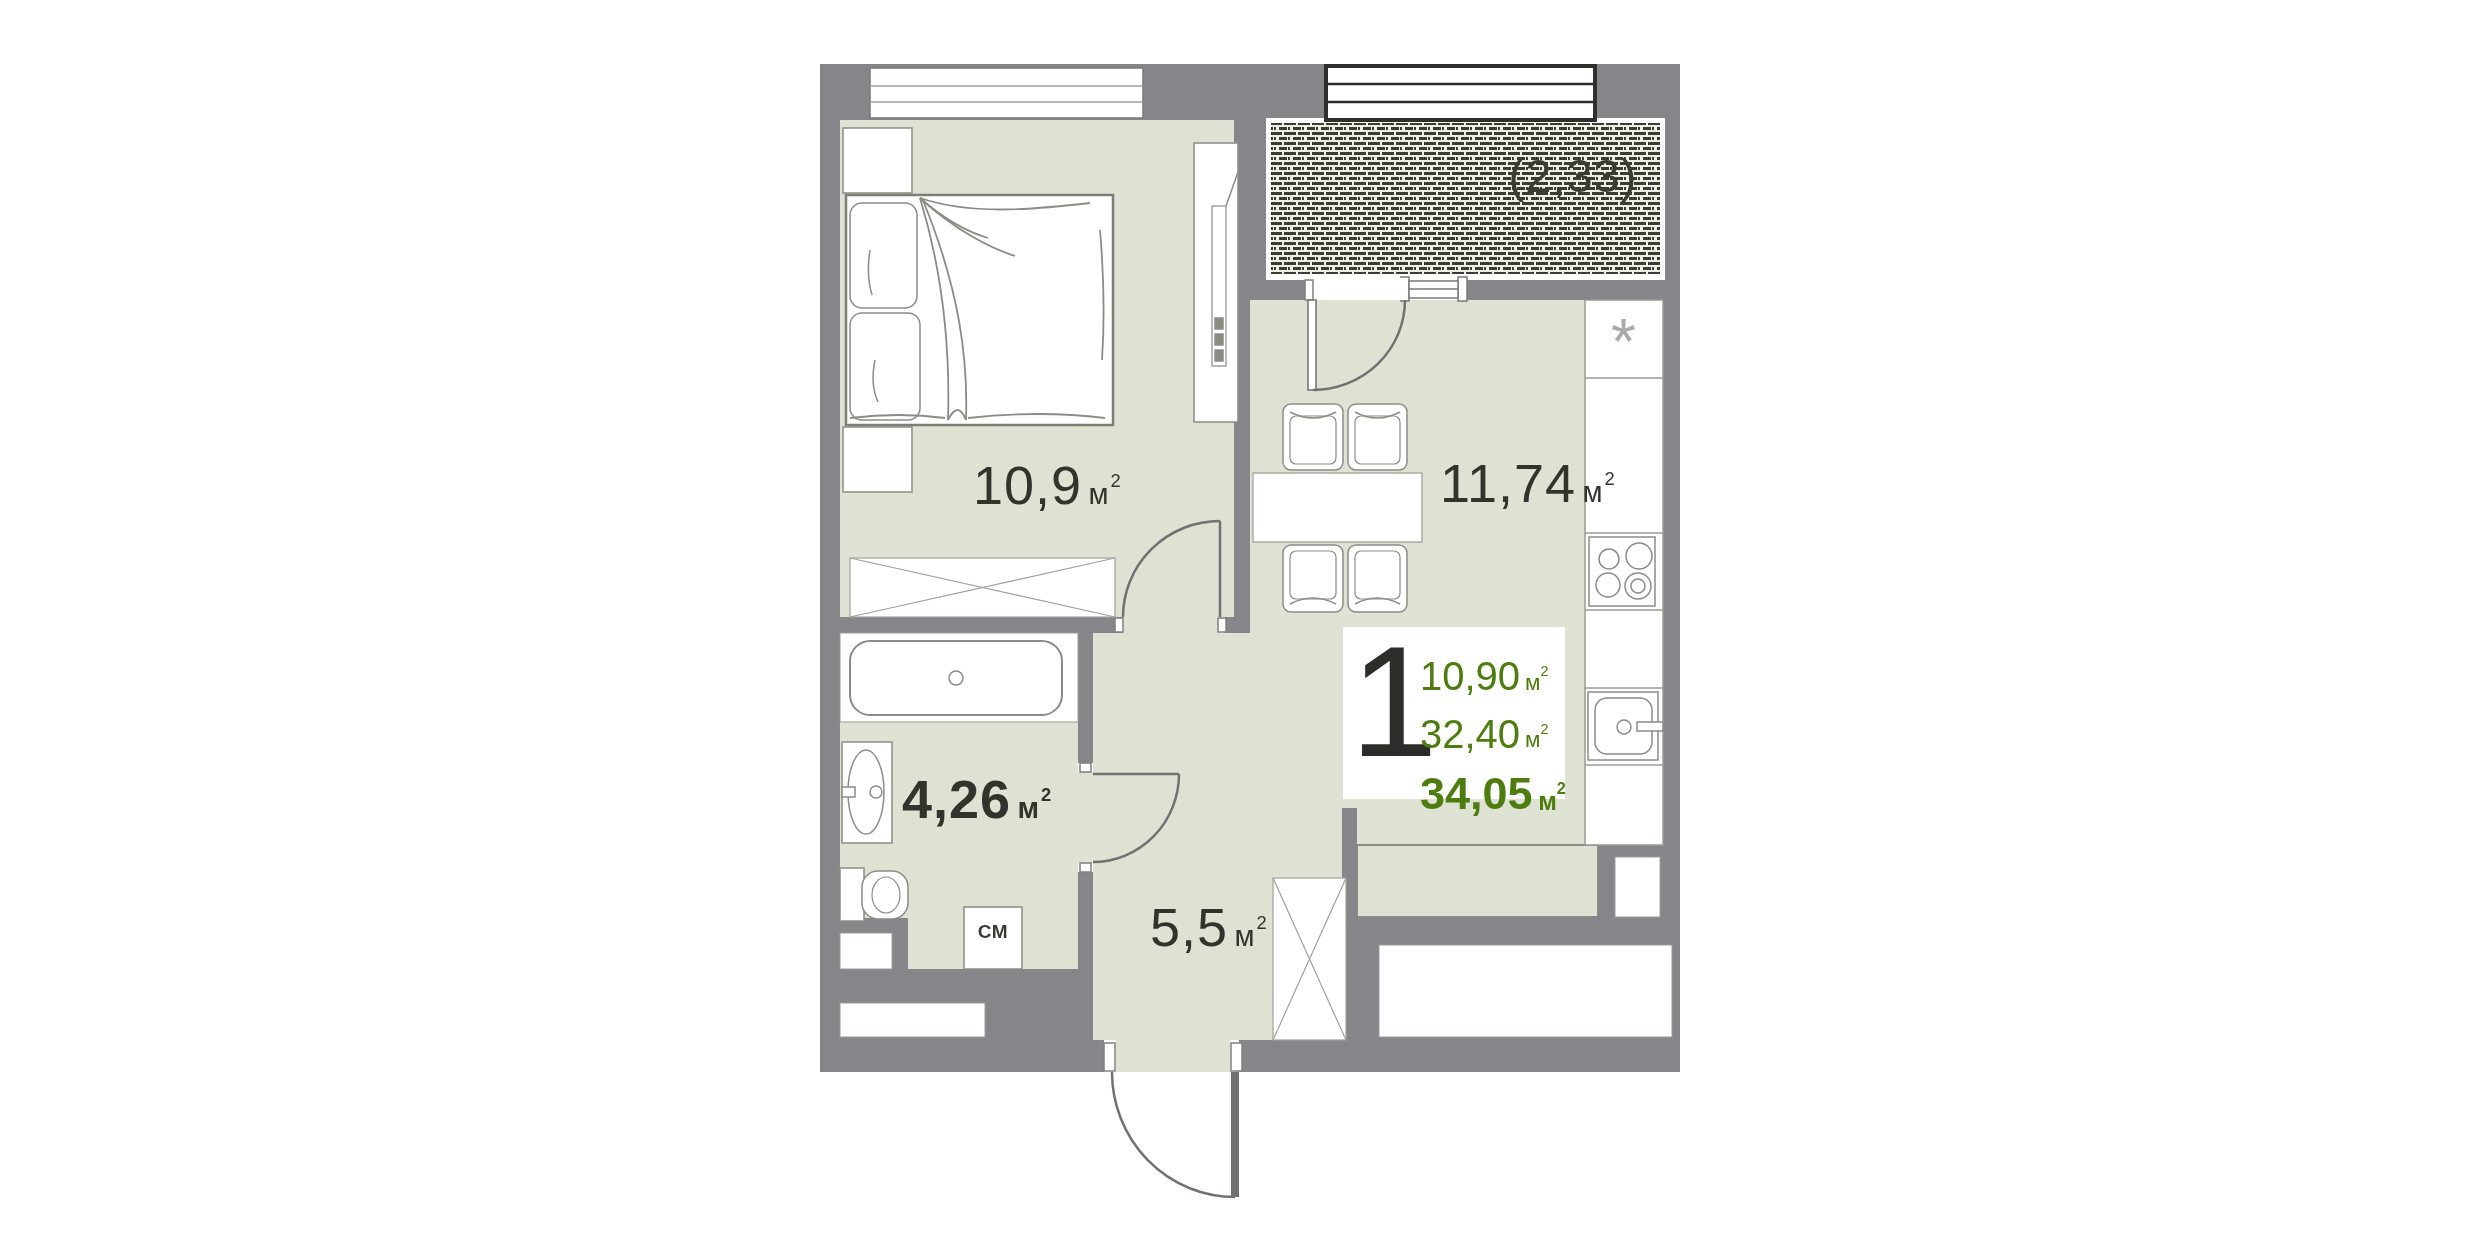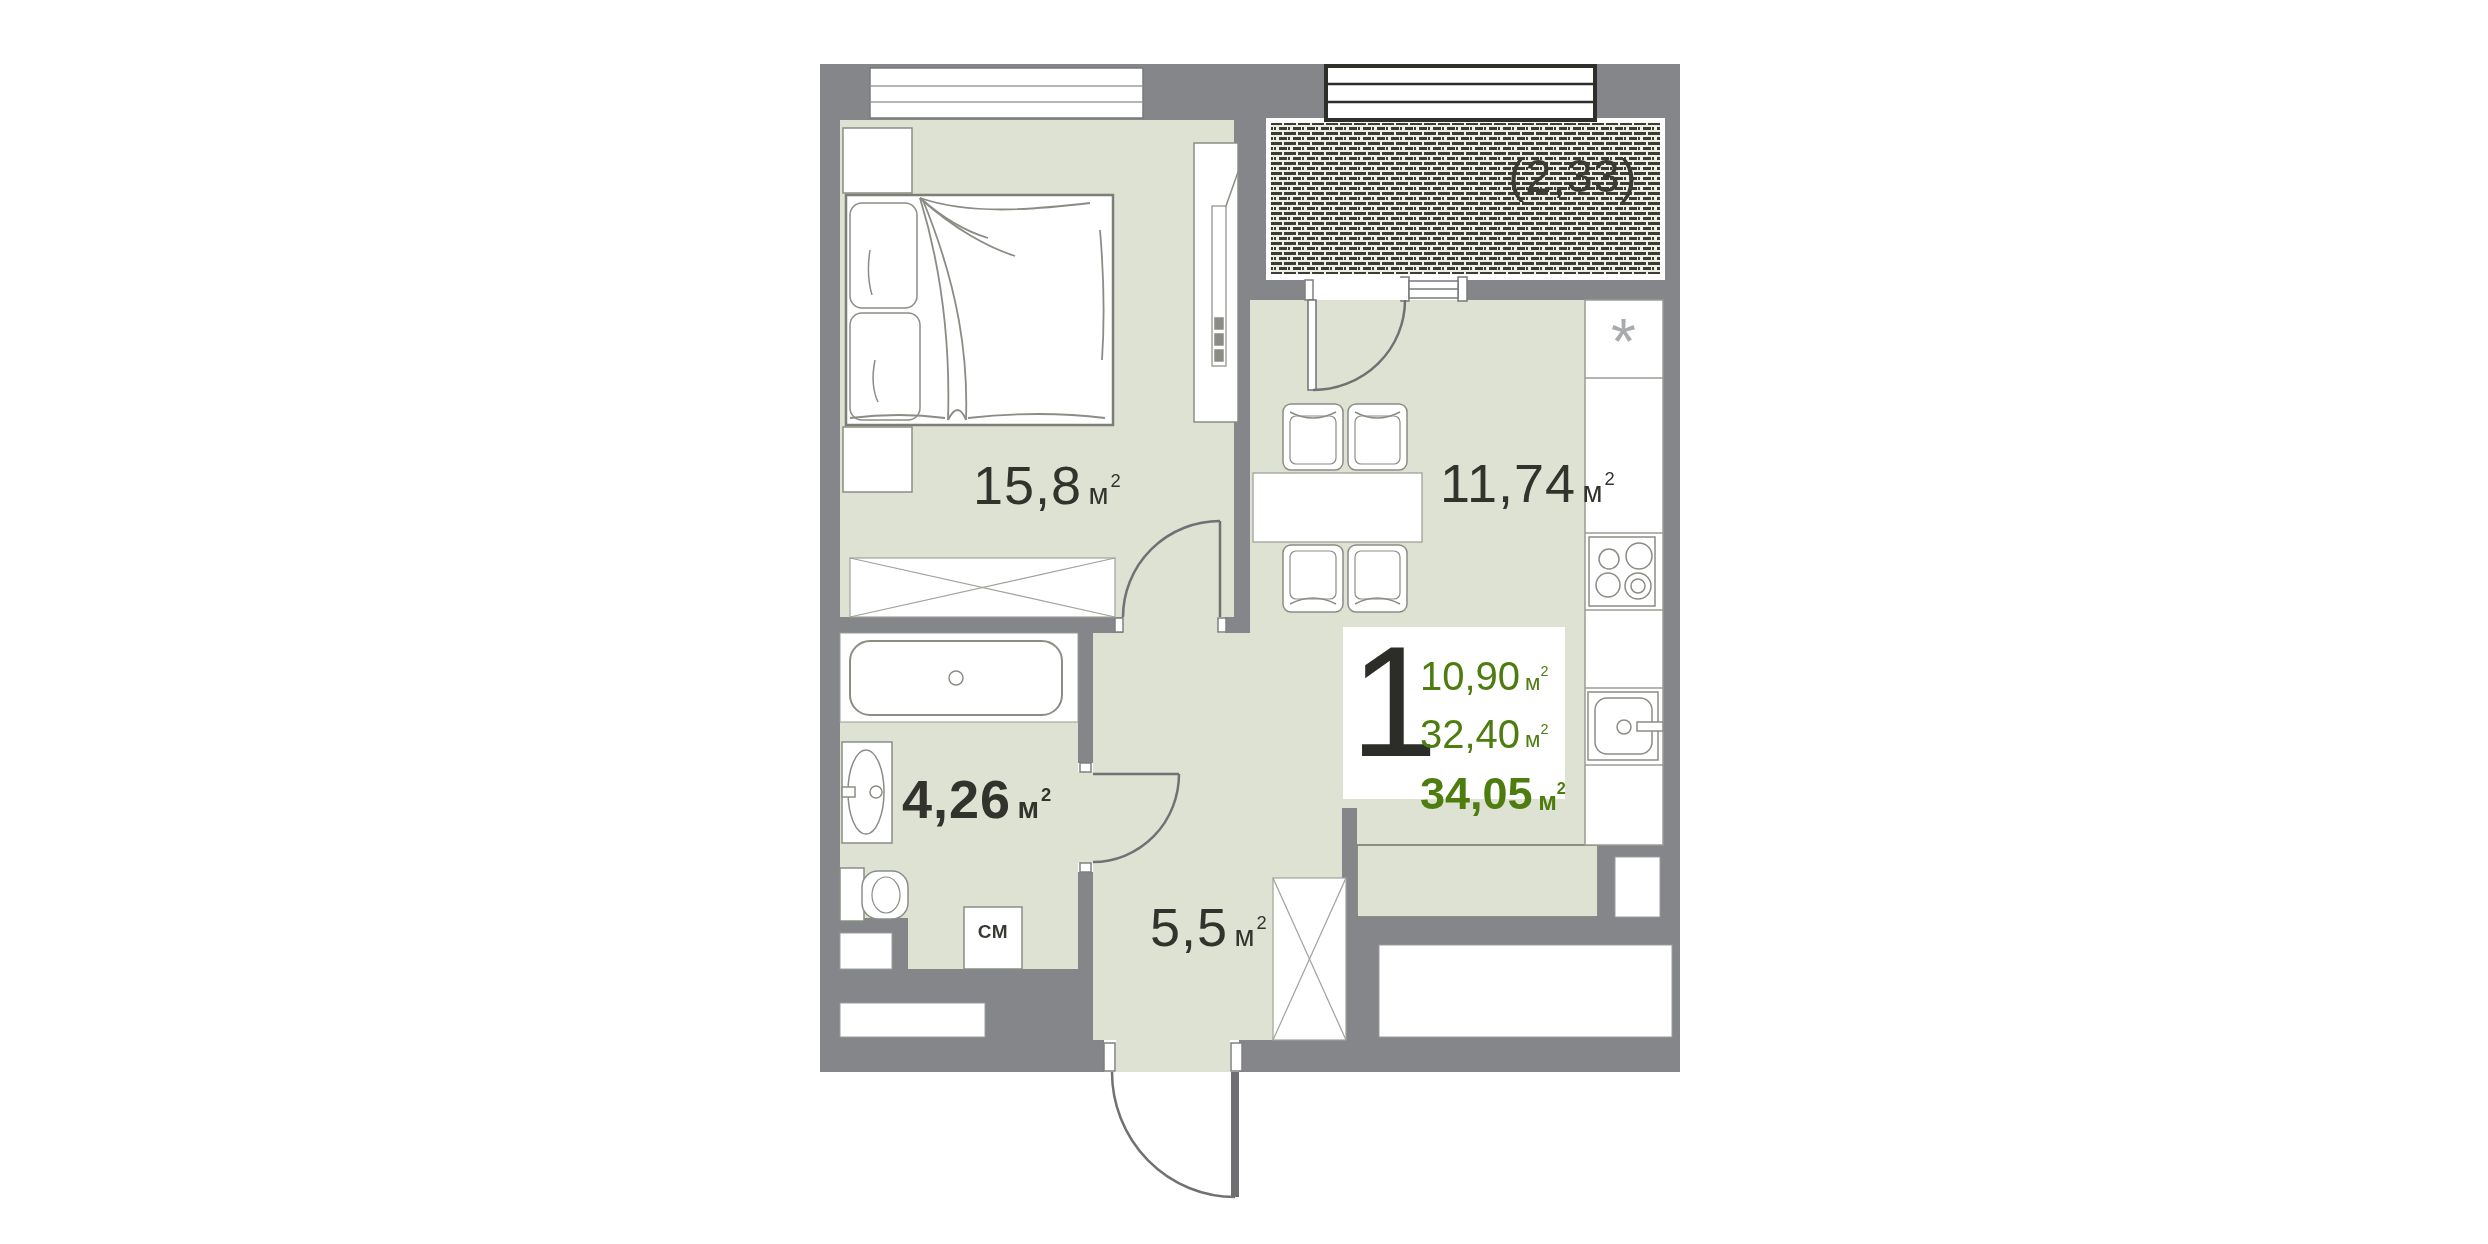--- a/index.html
+++ b/index.html
@@ -243,21 +243,21 @@
       <rect x="1348" y="545" width="59" height="67" rx="8"></rect>
       <rect x="1355" y="551" width="45" height="48" rx="6" stroke-width="1.2"></rect>
       <path d="M1355,604 Q1377,592 1400,604" fill="none"></path>
     </g>
   </g>
 
   <rect x="1343" y="627" width="222" height="172" fill="#ffffff"></rect>
 </svg>
 
 <div class="lbl room-lbl" style="left:973px; top:458px;">
-  <span>15,8</span><span class="u">м</span><span class="e">2</span>
+  <span>10,9</span><span class="u">м</span><span class="e">2</span>
 </div>
 
 <div class="lbl room-lbl" style="left:1440px; top:456px;">
   <span>11,74</span><span class="u">м</span><span class="e">2</span>
 </div>
 
 <div class="lbl room-lbl" style="left:902px; top:772px;font-weight:bold;">
   <span>4,26</span><span class="u">м</span><span class="e">2</span>
 </div>
 

